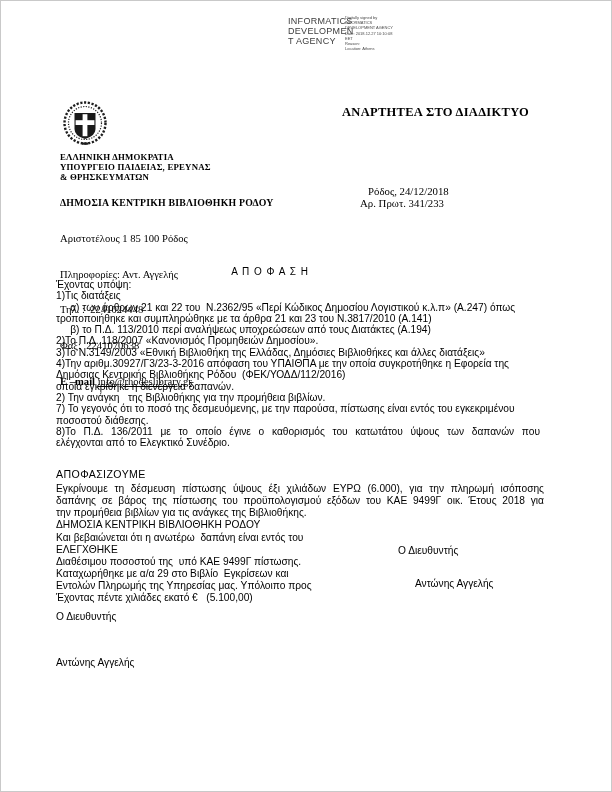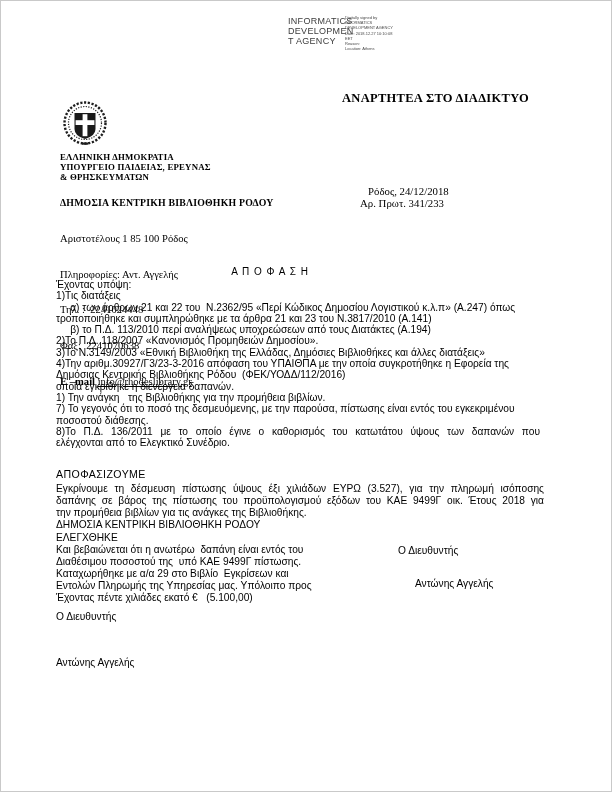--- a/index.html
+++ b/index.html
@@ -12,21 +12,21 @@
     font-family:"Liberation Sans",sans-serif;
     color:#000;
   }
   .abs{position:absolute;}
   
   .ada{left:406px;top:8px;font-size:12.5px;letter-spacing:0.4px;font-family:"Liberation Sans",sans-serif;color:#111;}
   
   .stamp-agency{left:288px;top:16px;width:58px;font-size:9px;line-height:10px;color:#3c3c3c;letter-spacing:0.3px;font-family:"Liberation Sans",sans-serif;}
   .stamp-detail{left:345px;top:15px;width:70px;font-size:4px;line-height:5.2px;color:#4a4a4a;font-family:"Liberation Sans",sans-serif;}
   
-  .posted{left:342px;top:91px;font-family:"Liberation Serif",serif;font-weight:bold;font-size:12.5px;letter-spacing:0.3px;}
+  .posted{left:342px;top:105px;font-family:"Liberation Serif",serif;font-weight:bold;font-size:12.5px;letter-spacing:0.3px;}
   
   .emblem{left:62px;top:100px;}
   
   .republic{left:60px;top:152px;font-family:"Liberation Serif",serif;font-weight:bold;font-size:8.8px;line-height:10.2px;letter-spacing:0.2px;}
   .place-date{left:360px;top:185px;font-family:"Liberation Serif",serif;font-size:10.8px;margin-left:8px;}
   .org-name{left:60px;top:197px;font-family:"Liberation Serif",serif;font-weight:bold;font-size:9.8px;letter-spacing:0.2px;}
   .protocol{left:360px;top:197px;font-family:"Liberation Serif",serif;font-size:10.8px;}
   .addr{left:60px;top:209px;font-family:"Liberation Serif",serif;font-size:10.6px;line-height:11.9px;white-space:pre;}
   .addr .bold{font-weight:bold;}
   .addr a{color:#000;text-align:center;}
@@ -105,36 +105,36 @@
     <div>Έχοντας υπόψη:</div>
     <div>1)Τις διατάξεις</div>
     <div>     α) των άρθρων 21 και 22 του  Ν.2362/95 «Περί Κώδικος Δημοσίου Λογιστικού κ.λ.π» (Α.247) όπως</div>
     <div>τροποποιήθηκε και συμπληρώθηκε με τα άρθρα 21 και 23 του Ν.3817/2010 (Α.141)</div>
     <div>     β) το Π.Δ. 113/2010 περί αναλήψεως υποχρεώσεων από τους Διατάκτες (Α.194)</div>
     <div>2)Το Π.Δ. 118/2007 «Κανονισμός Προμηθειών Δημοσίου».</div>
     <div>3)Το Ν.3149/2003 «Εθνική Βιβλιοθήκη της Ελλάδας, Δημόσιες Βιβλιοθήκες και άλλες διατάξεις»</div>
     <div>4)Την αριθμ.30927/Γ3/23-3-2016 απόφαση του ΥΠΑΙΘΠΑ με την οποία συγκροτήθηκε η Εφορεία της</div>
     <div>Δημόσιας Κεντρικής Βιβλιοθήκης Ρόδου  (ΦΕΚ/ΥΟΔΔ/112/2016)</div>
     <div>οποία εγκρίθηκε η διενέργεια δαπανών.</div>
-    <div>1) Την ανάγκη   της Βιβλιοθήκης για την προμήθεια βιβλίων.</div>
+    <div>2) Την ανάγκη   της Βιβλιοθήκης για την προμήθεια βιβλίων.</div>
     <div>7) Το γεγονός ότι το ποσό της δεσμευόμενης, με την παρούσα, πίστωσης είναι εντός του εγκεκριμένου</div>
     <div>ποσοστού διάθεσης.</div>
     <div class="just">8)Το Π.Δ. 136/2011 με το οποίο έγινε ο καθορισμός του κατωτάτου ύψους των δαπανών που</div>
     <div>ελέγχονται από το Ελεγκτικό Συνέδριο.</div>
   </div>
 
   <div class="abs res-head">ΑΠΟΦΑΣΙΖΟΥΜΕ</div>
 
   <div class="abs res-block">
-    <div class="just">Εγκρίνουμε τη δέσμευση πίστωσης ύψους έξι χιλιάδων ΕΥΡΩ (3.527), για την πληρωμή ισόποσης</div>
+    <div class="just">Εγκρίνουμε τη δέσμευση πίστωσης ύψους έξι χιλιάδων ΕΥΡΩ (6.000), για την πληρωμή ισόποσης</div>
     <div class="just">δαπάνης σε βάρος της πίστωσης του προϋπολογισμού εξόδων του ΚΑΕ 9499Γ οικ. Έτους 2018 για</div>
     <div>την προμήθεια βιβλίων για τις ανάγκες της Βιβλιοθήκης.</div>
     <div>ΔΗΜΟΣΙΑ ΚΕΝΤΡΙΚΗ ΒΙΒΛΙΟΘΗΚΗ ΡΟΔΟΥ</div>
+    <div>Και βεβαιώνεται ότι η ανωτέρω  δαπάνη είναι εντός του</div>
     <div>ΕΛΕΓΧΘΗΚΕ</div>
-    <div>Και βεβαιώνεται ότι η ανωτέρω  δαπάνη είναι εντός του</div>
     <div>Διαθέσιμου ποσοστού της  υπό ΚΑΕ 9499Γ πίστωσης.</div>
     <div>Καταχωρήθηκε με α/α 29 στο Βιβλίο  Εγκρίσεων και</div>
     <div>Εντολών Πληρωμής της Υπηρεσίας μας. Υπόλοιπο προς</div>
     <div>Έχοντας πέντε χιλιάδες εκατό €   (5.100,00)</div>
   </div>
 
   <div class="abs sig sig-right-title">Ο Διευθυντής</div>
   <div class="abs sig sig-right-name">Αντώνης Αγγελής</div>
   <div class="abs sig sig-left-title">Ο Διευθυντής</div>
   <div class="abs sig sig-left-name">Αντώνης Αγγελής</div>

